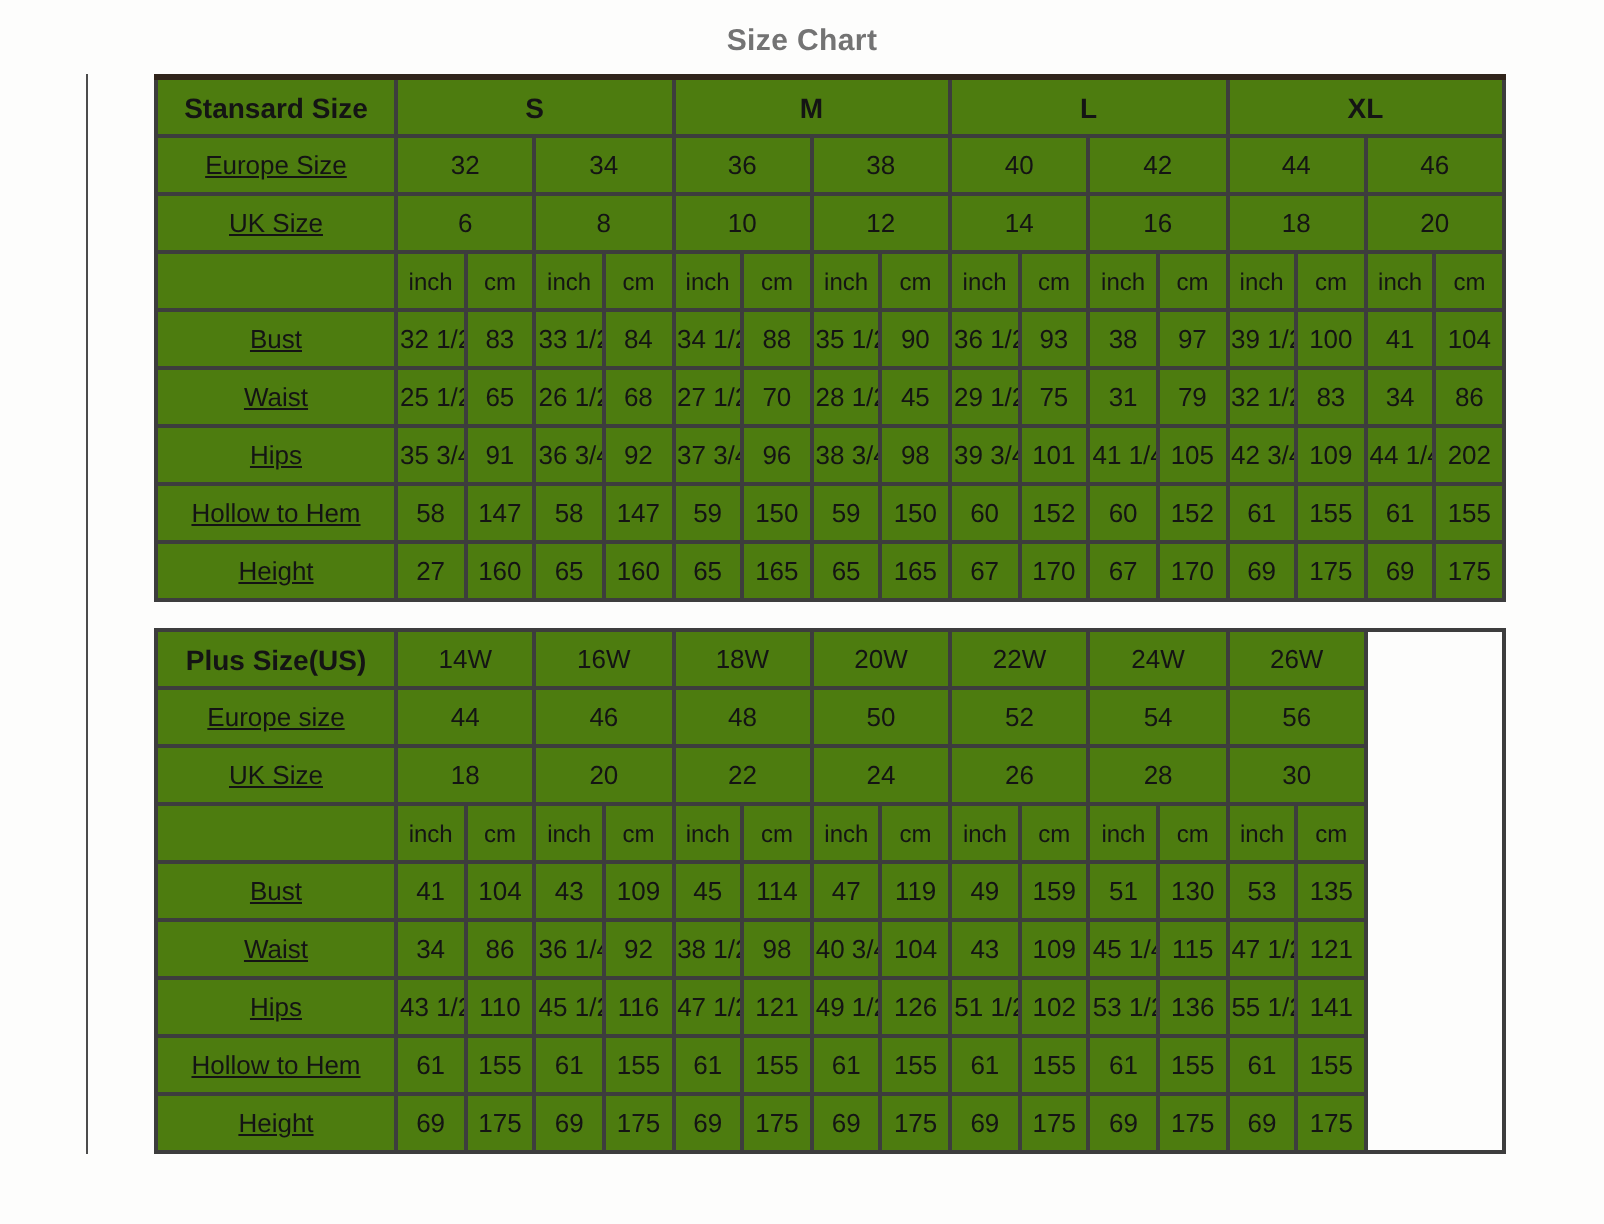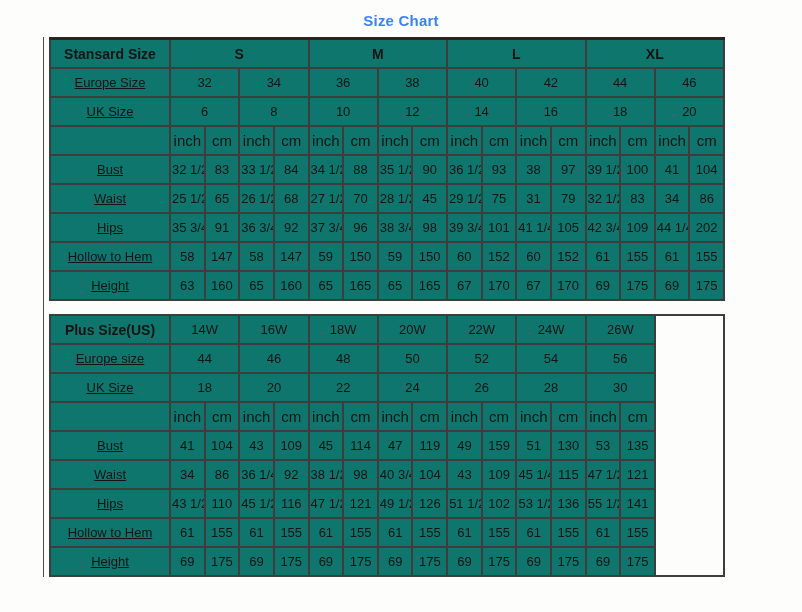--- a/index.html
+++ b/index.html
@@ -20,45 +20,46 @@
   .frame{
     margin:8px 0 0 43px;
     border-left:1px solid #4c4c4c;
     padding-left:5px;
     width:702px;
   }
   table{
     border-collapse:collapse;
     table-layout:fixed;
     width:676px;
-    background:#0f766e;
+    background:#4d7c0f;
+    margin-left:28px;
   }
   #standard-table{border-top:3px solid #30241a;margin-bottom:13px;}
   td{
     border:2px solid #3d3d3d;
     text-align:center;
     vertical-align:middle;
     height:27px;
     font-size:13px;
     padding:0 1px;
     white-space:nowrap;
     overflow:hidden;
   }
   td.lbl{font-size:13px;text-decoration:underline;}
   td.lbl-bold{font-weight:bold;font-size:14px;}
   td.group{font-weight:bold;font-size:14px;}
-  td.unit{font-size:15px;}
+  td.unit{font-size:12px;}
   td.empty-col{background:#fdfdfc;}
   col.label-col{width:120px;}
   col.pad-col{width:69px;}
 </style>
 </head>
 <body>
 
-<div class="title" style="color: #3b82f6;">Size Chart</div>
+<div class="title" style="color: #737373;">Size Chart</div>
 
 <div class="frame">
 
   <table id="standard-table">
     <colgroup>
       <col class="label-col">
       <col>
         <col>
         <col>
         <col>
@@ -195,21 +196,21 @@
           <td>152</td>
           <td>60</td>
           <td>152</td>
           <td>61</td>
           <td>155</td>
           <td>61</td>
           <td>155</td>
         </tr>
         <tr>
           <td class="lbl">Height</td>
-          <td>63</td>
+          <td>27</td>
           <td>160</td>
           <td>65</td>
           <td>160</td>
           <td>65</td>
           <td>165</td>
           <td>65</td>
           <td>165</td>
           <td>67</td>
           <td>170</td>
           <td>67</td>

